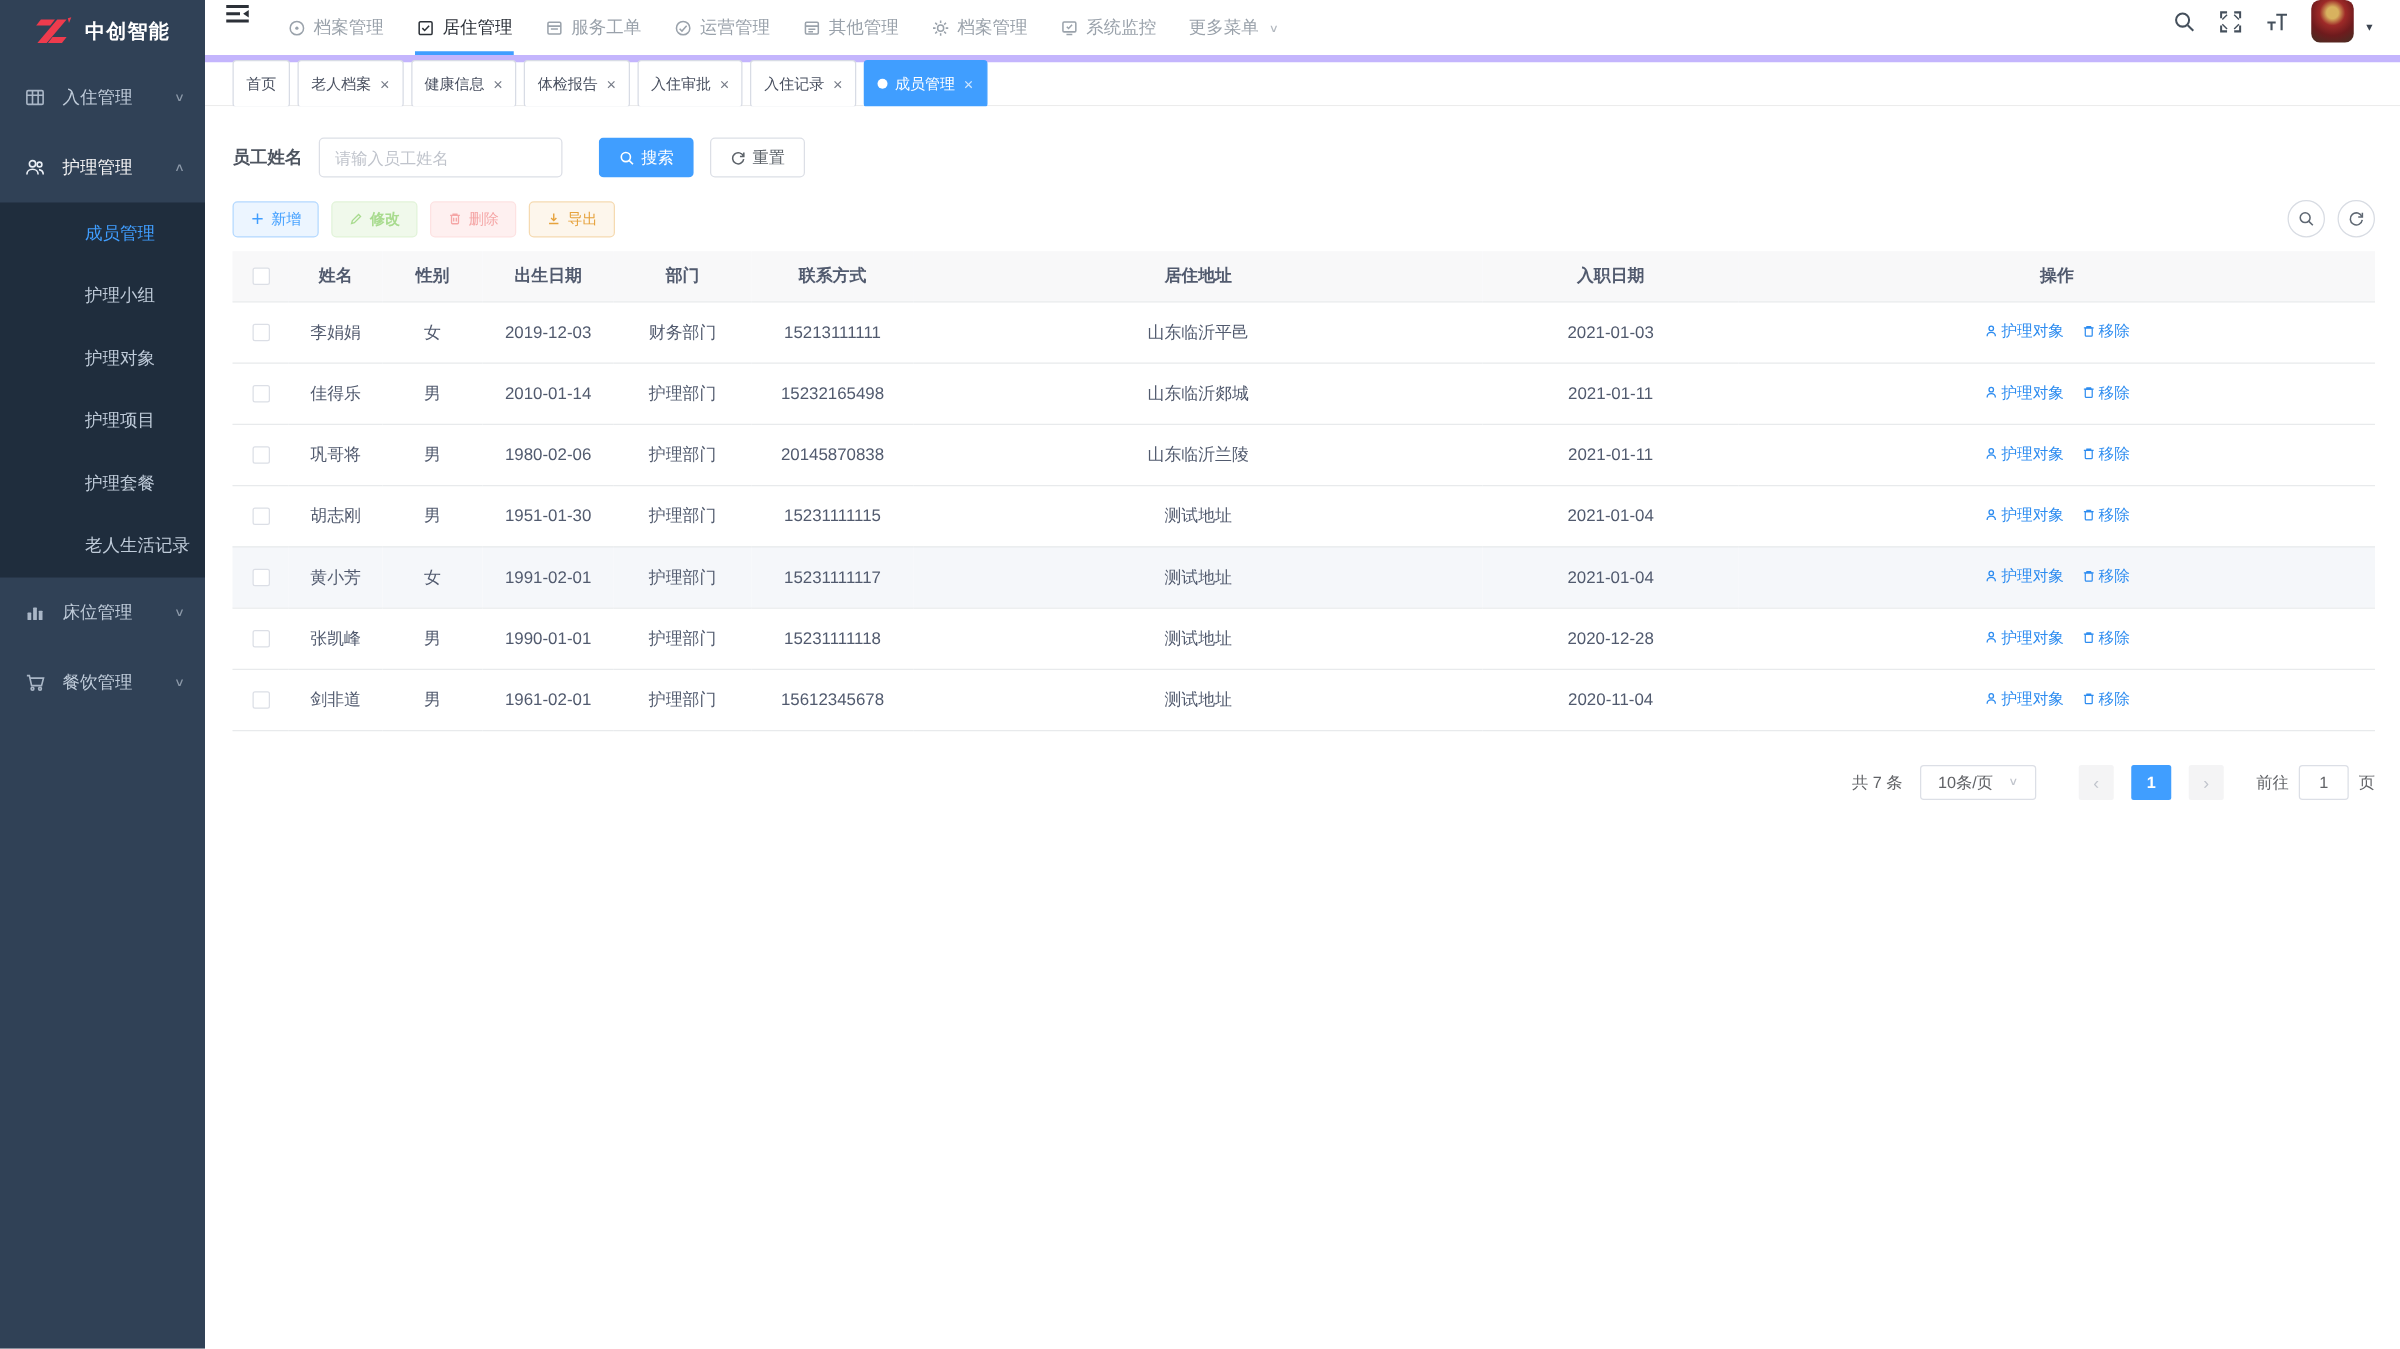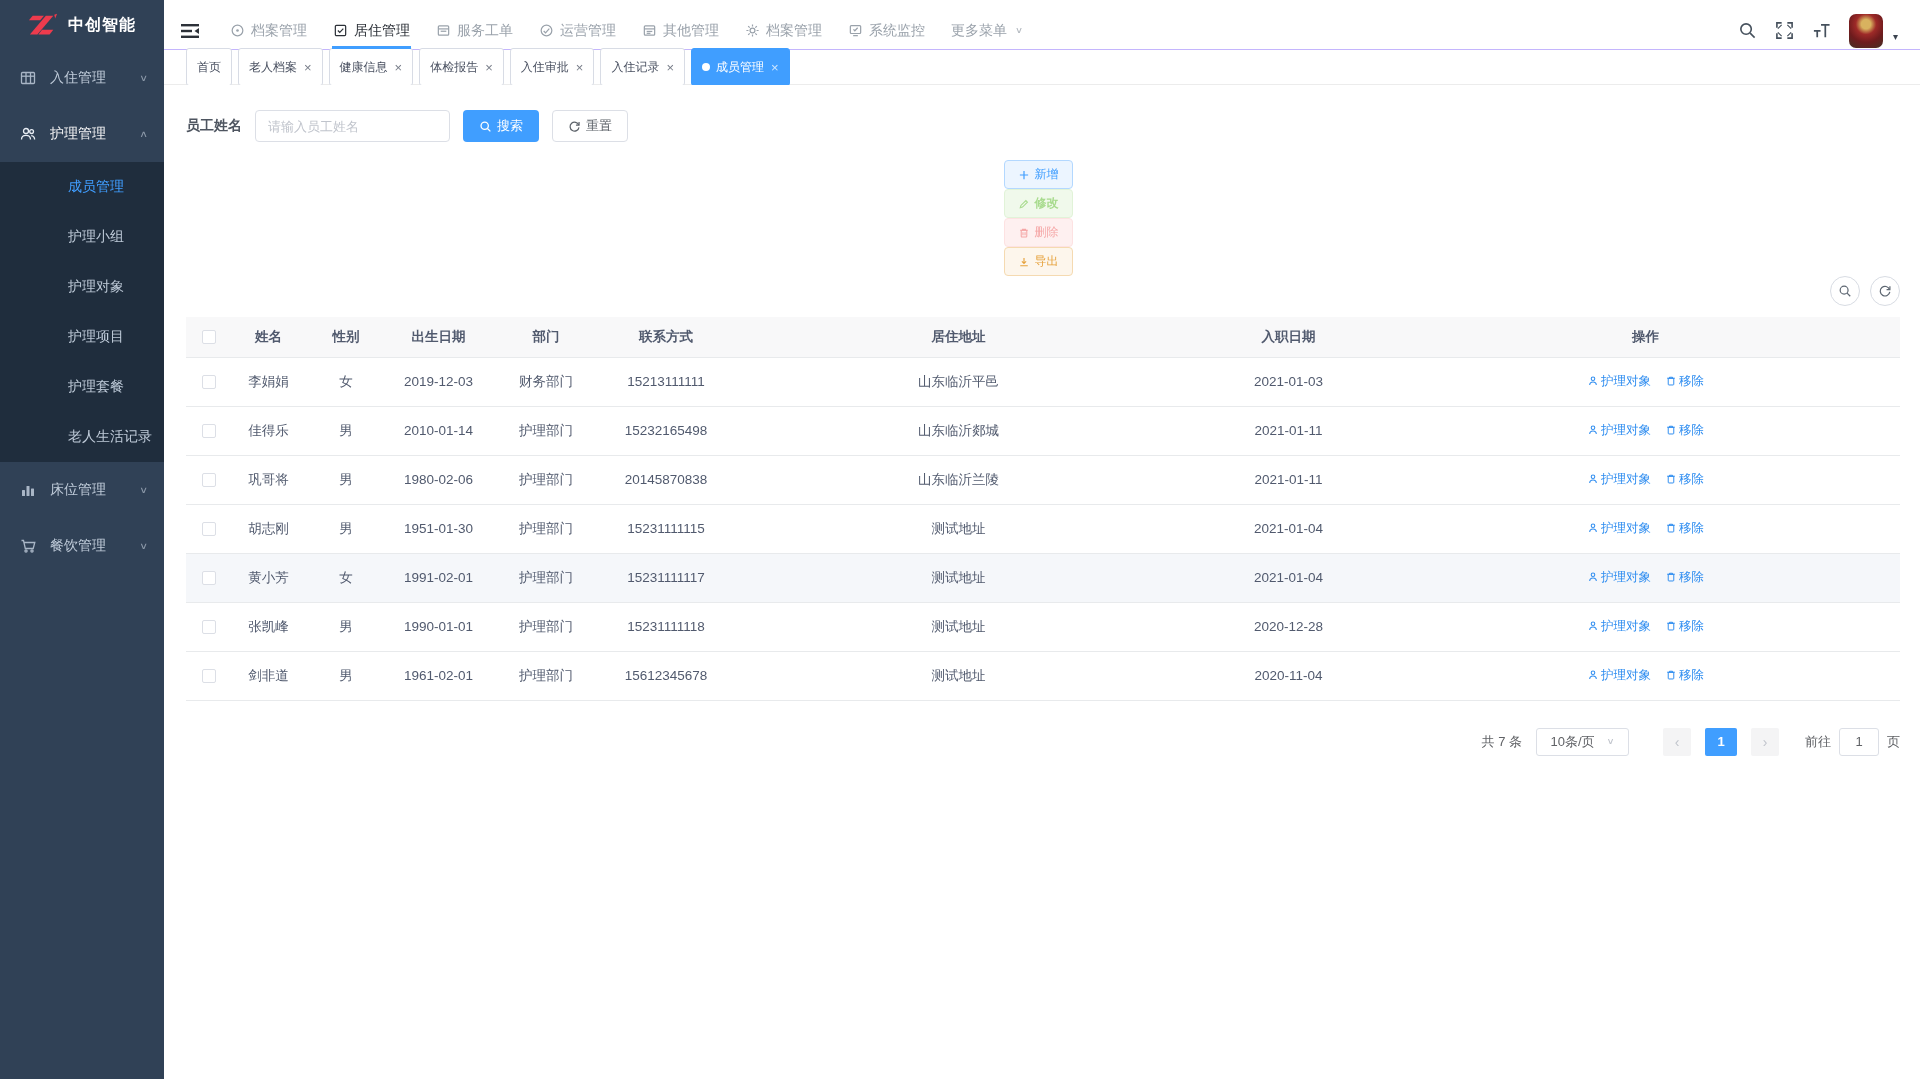--- a/index.html
+++ b/index.html
@@ -19,21 +19,21 @@
   .group-header.active .gicon { color:#e9eef5; }
   .chev { margin-left:auto; color:#8b98a8; font-size:12px; transform:scale(1,.75); }
   .submenu { background:#1f2d3d; }
   .submenu-item { height:50px; display:flex; align-items:center; padding-left:68px; font-size:14px; color:#bfcbd9; cursor:pointer; }
   .submenu-item.active { color:#409eff; }
   .sidebar-fill { flex:1; }
 
   
   .main { flex:1; display:flex; flex-direction:column; min-width:0; }
 
-  .navbar { height:50px; background:#fff; display:flex; align-items:center; padding:12px 22px 0 15px; border-bottom:1px solid #c4b5fd; }
+  .navbar { height:50px; background:#fff; display:flex; align-items:flex-start; padding:0 22px 0 15px; border-bottom:6px solid #c4b5fd; }
   .hamburger { width:22px; height:22px; color:#303133; cursor:pointer; flex-shrink:0; }
   .nav-items { display:flex; height:100%; margin-left:16px; }
   .nav-item { display:flex; align-items:center; gap:6px; padding:0 13px; height:100%; color:#9aa2ab; font-size:14px; cursor:pointer; position:relative; }
   .nav-item .nicon { width:15px; height:15px; }
   .nav-item.active { color:#2c3138; }
   .nav-item.active::after { content:""; position:absolute; left:12px; right:12px; bottom:0; height:3px; background:#409eff; }
   .nav-caret { font-size:11px; color:#b2b8bf; margin-left:2px; transform:scale(1,.8); }
   .nav-right { margin-left:auto; display:flex; align-items:center; gap:18px; }
   .hicon { width:19px; height:19px; color:#45505c; cursor:pointer; }
   .avatar { width:34px; height:34px; border-radius:7px; cursor:pointer;
@@ -47,24 +47,24 @@
   .tab-close { font-size:13px; line-height:1; margin-left:1px; cursor:pointer; color:inherit; opacity:.75; }
 
   .content { flex:1; padding:0 20px 0 22px; background:#fff; overflow:hidden; }
 
   .filter-row { display:flex; align-items:center; margin:25px 0 18px; }
   .filter-label { font-weight:bold; color:#4e5560; font-size:14px; margin-right:13px; }
   .filter-input { width:195px; height:32px; border:1px solid #dcdfe6; border-radius:4px; padding:0 12px; font-size:13px; color:#606266; outline:none; }
   .filter-input::placeholder { color:#c0c4cc; }
   .btn { height:32px; border:1px solid transparent; border-radius:4px; display:inline-flex; align-items:center; gap:5px; padding:0 15px; font-size:13px; cursor:pointer; }
   .btn svg { width:13px; height:13px; }
-  .btn-search { background:#409eff; color:#fff; margin-left:13px; }
+  .btn-search { background:#409eff; color:#fff; margin-left:29px; }
   .btn-reset { background:#fff; border-color:#dcdfe6; color:#5c6269; margin-left:13px; }
 
-  .toolbar { display:flex; align-items:center; margin-bottom:11px;flex-direction:column; }
+  .toolbar { display:flex; align-items:center; margin-bottom:11px; }
   .btn-sm { height:29px; border:1px solid; border-radius:4px; display:inline-flex; align-items:center; gap:5px; padding:0 13px; font-size:12px; margin-right:10px; cursor:pointer; }
   .btn-sm svg { width:12px; height:12px; }
   .btn-add  { background:#ecf5ff; border-color:#b3d8ff; color:#409eff; }
   .btn-edit { background:#f0f9eb; border-color:#e1f3d8; color:#a8db8e;font-weight:bold; }
   .btn-del  { background:#fef0f0; border-color:#fde2e2; color:#f5a6a6; }
   .btn-exp  { background:#fdf6ec; border-color:#f5dab1; color:#e6a23c; }
   .toolbar-right { margin-left:auto; display:flex; gap:10px; }
   .circle-btn { width:30px; height:30px; border-radius:50%; border:1px solid #d8dce3; background:#fff; color:#5e6772; display:flex; align-items:center; justify-content:center; cursor:pointer; }
   .circle-btn svg { width:14px; height:14px; }
 

